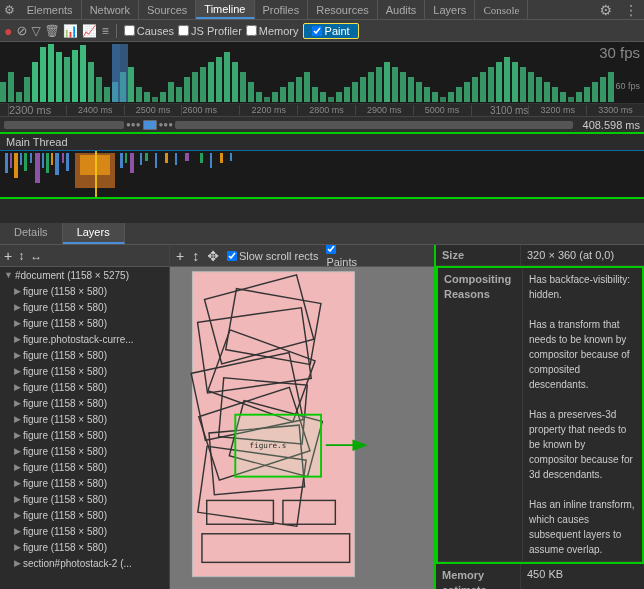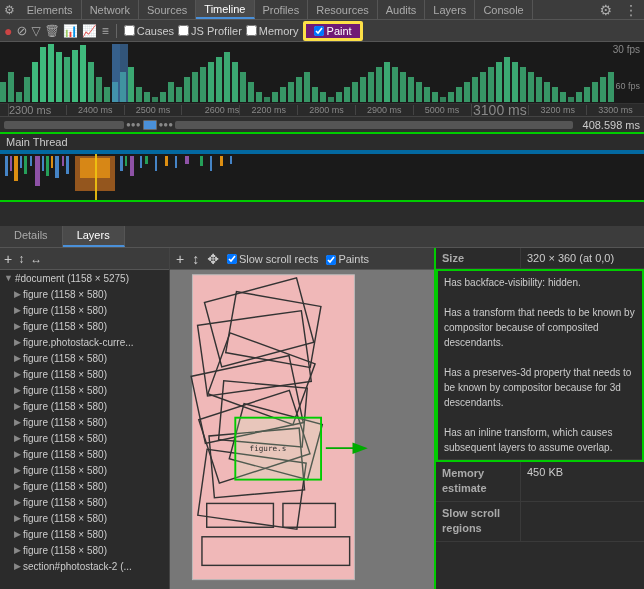--- a/index.html
+++ b/index.html
@@ -71,21 +71,21 @@
 <div id="top-nav" style="display:flex;align-items:center;background:#3c3c3c;border-bottom:1px solid #555;height:20px;font-size:11px;">
   <span style="padding:0 4px;color:#aaa;font-size:12px;">⚙</span>
   <span style="padding:2px 8px;color:#aaa;cursor:pointer;border-right:1px solid #555;height:100%;display:flex;align-items:center;">Elements</span>
   <span style="padding:2px 8px;color:#aaa;cursor:pointer;border-right:1px solid #555;height:100%;display:flex;align-items:center;">Network</span>
   <span style="padding:2px 8px;color:#aaa;cursor:pointer;border-right:1px solid #555;height:100%;display:flex;align-items:center;">Sources</span>
   <span style="padding:2px 8px;color:#fff;cursor:pointer;background:#4a4a4a;border-right:1px solid #555;height:100%;display:flex;align-items:center;border-bottom:2px solid #4a90d9;">Timeline</span>
   <span style="padding:2px 8px;color:#aaa;cursor:pointer;border-right:1px solid #555;height:100%;display:flex;align-items:center;">Profiles</span>
   <span style="padding:2px 8px;color:#aaa;cursor:pointer;border-right:1px solid #555;height:100%;display:flex;align-items:center;">Resources</span>
   <span style="padding:2px 8px;color:#aaa;cursor:pointer;border-right:1px solid #555;height:100%;display:flex;align-items:center;">Audits</span>
   <span style="padding:2px 8px;color:#aaa;cursor:pointer;border-right:1px solid #555;height:100%;display:flex;align-items:center;">Layers</span>
-  <span style="padding:2px 8px;color:#aaa;cursor:pointer;border-right:1px solid #555;height:100%;display:flex;align-items:center;">Console</span>
+  <span style="padding:2px 8px;color:#aaa;cursor:pointer;border-right:1px solid #555;height:100%;display:flex;align-items:center;font-family:Liberation Serif, serif;">Console</span>
   <span style="flex:1;"></span>
   <span style="padding:0 6px;color:#aaa;font-size:14px;cursor:pointer;">⚙</span>
   <span style="padding:0 6px;color:#aaa;font-size:14px;cursor:pointer;">⋮</span>
 </div>
 
 <div id="timeline-toolbar" style="display:flex;align-items:center;background:#3c3c3c;border-bottom:1px solid #555;height:22px;padding:0 4px;gap:4px;">
   <span style="color:#cc4444;font-size:14px;cursor:pointer;">●</span>
   <span style="color:#aaa;font-size:13px;cursor:pointer;">⊘</span>
   <span style="color:#aaa;font-size:12px;cursor:pointer;">▽</span>
   <span style="color:#aaa;font-size:12px;cursor:pointer;">🗑</span>
@@ -95,27 +95,27 @@
   <div style="width:1px;height:14px;background:#666;margin:0 3px;"></div>
   <label style="display:flex;align-items:center;gap:2px;color:#ccc;font-size:11px;cursor:pointer;">
     <input type="checkbox" style="width: 11px; height: 11px;">Causes
   </label>
   <label style="display:flex;align-items:center;gap:2px;color:#ccc;font-size:11px;cursor:pointer;">
     <input type="checkbox" style="width: 11px; height: 11px;">JS Profiler
   </label>
   <label style="display:flex;align-items:center;gap:2px;color:#ccc;font-size:11px;cursor:pointer;">
     <input type="checkbox" style="width: 11px; height: 11px;">Memory
   </label>
-  <button style="background:#701a75;color:#fff;border:3px solid #fde047;padding:1px 8px;font-size:11px;border-radius:2px;cursor:pointer;display:flex;align-items:center;gap:3px;">
+  <button style="background:#0369a1;color:#fff;border:1px solid #fde047;padding:1px 8px;font-size:11px;border-radius:2px;cursor:pointer;display:flex;align-items:center;gap:3px;">
     <input type="checkbox" checked="" style="width: 10px; height: 10px; margin: 0px;">Paint
   </button>
 </div>
 
 <div id="fps-chart" style="height:62px;background:#1a1a1a;position:relative;overflow:hidden;border-bottom:1px solid #333;">
-  <span style="position:absolute;right:4px;top:2px;color:#888;font-size:10px;">30 fps</span>
+  <span style="position:absolute;right:4px;top:2px;color:#888;font-size:15px;">30 fps</span>
   <span style="position:absolute;right:4px;bottom:12px;color:#888;font-size:9px;">60 fps</span>
   <svg width="620" height="62" style="position:absolute;top:0;left:0;">
 
     <rect x="0" y="40" width="6" height="20" fill="#4c8" opacity="0.7"></rect>
     <rect x="8" y="30" width="6" height="30" fill="#4c8" opacity="0.7"></rect>
     <rect x="16" y="50" width="6" height="10" fill="#4c8" opacity="0.7"></rect>
     <rect x="24" y="35" width="6" height="25" fill="#4c8" opacity="0.7"></rect>
     <rect x="32" y="20" width="6" height="40" fill="#4c8" opacity="0.9"></rect>
     <rect x="40" y="5" width="6" height="55" fill="#4c8" opacity="0.9"></rect>
     <rect x="48" y="2" width="6" height="58" fill="#4c8" opacity="0.9"></rect>
@@ -192,42 +192,42 @@
 
     <rect x="112" y="2" width="8" height="58" fill="#4a90d9" opacity="0.6"></rect>
     <rect x="120" y="2" width="8" height="58" fill="#4a90d9" opacity="0.5"></rect>
   </svg>
 </div>
 
 <div style="display:flex;align-items:center;height:13px;background:#2a2a2a;border-bottom:1px solid #444;overflow:hidden;">
   <span style="font-size:11px;color:#888;flex:1;text-align:left;border-left:1px solid #444;margin-left:8px;">2300 ms</span>
   <span style="font-size:9px;color:#888;flex:1;text-align:center;border-left:1px solid #444;">2400 ms</span>
   <span style="font-size:9px;color:#888;flex:1;text-align:center;border-left:1px solid #444;">2500 ms</span>
-  <span style="font-size:9px;color:#888;flex:1;text-align:right;border-left:1px solid #444;">2600 ms</span>
+  <span style="font-size:9px;color:#888;flex:1;text-align:left;border-left:1px solid #444;">2600 ms</span>
   <span style="font-size:9px;color:#888;flex:1;text-align:center;border-left:1px solid #444;">2200 ms</span>
   <span style="font-size:9px;color:#888;flex:1;text-align:center;border-left:1px solid #444;">2800 ms</span>
   <span style="font-size:9px;color:#888;flex:1;text-align:center;border-left:1px solid #444;">2900 ms</span>
   <span style="font-size:9px;color:#888;flex:1;text-align:center;border-left:1px solid #444;">5000 ms</span>
-  <span style="font-size:14px;color:#888;flex:1;text-align:center;border-left:1px solid #444;">3100 ms</span>
+  <span style="font-size:10px;color:#888;flex:1;text-align:right;border-left:1px solid #444;">3100 ms</span>
   <span style="font-size:9px;color:#888;flex:1;text-align:center;border-left:1px solid #444;">3200 ms</span>
   <span style="font-size:9px;color:#888;flex:1;text-align:center;border-left:1px solid #444;">3300 ms</span>
 </div>
 
 <div style="height:17px;background:#2e2e2e;border-bottom:2px solid #00cc00;display:flex;align-items:center;padding:0 4px;gap:2px;">
   <div style="height:8px;width:120px;background:#555;border-radius:2px;"></div>
   <div style="display:flex;gap:2px;align-items:center;">
     <span style="color:#888;font-size:8px;">●●●</span>
     <div style="width:14px;height:10px;background:#4a90d9;border:1px solid #666;border-radius:1px;"></div>
     <span style="color:#888;font-size:8px;">●●●</span>
   </div>
   <div style="height:8px;flex:1;background:#555;border-radius:2px;"></div>
   <span style="color:#ccc;font-size:11px;margin-left:8px;">408.598 ms</span>
 </div>
 
-<div style="background:#2b2b2b;color:#ccc;font-size:11px;padding:2px 6px;border-bottom:4px solid #0369a1;">Main Thread</div>
+<div style="background:#2b2b2b;color:#ccc;font-size:11px;padding:2px 6px;border-bottom:1px solid #0369a1;">Main Thread</div>
 
 <div style="height:48px;background:#1a1a1a;position:relative;overflow:hidden;border-bottom:2px solid #00cc00;">
   <svg width="644" height="48" style="position:absolute;top:0;left:0;">
 
     <rect x="5" y="2" width="3" height="20" fill="#4a90d9" opacity="0.9"></rect>
     <rect x="10" y="2" width="2" height="15" fill="#9b59b6" opacity="0.9"></rect>
     <rect x="14" y="2" width="4" height="25" fill="#f39c12" opacity="0.9"></rect>
     <rect x="20" y="2" width="2" height="12" fill="#4a90d9" opacity="0.9"></rect>
     <rect x="24" y="2" width="3" height="18" fill="#27ae60" opacity="0.9"></rect>
     <rect x="30" y="2" width="2" height="10" fill="#4a90d9" opacity="0.9"></rect>
@@ -358,21 +358,21 @@
   <div id="center-panel" style="flex:1;background:#666;position:relative;overflow:hidden;">
 
     <div style="position:absolute;top:0;left:0;right:0;height:22px;background:#3c3c3c;border-bottom:1px solid #555;display:flex;align-items:center;padding:0 6px;gap:8px;z-index:10;">
       <span style="color:#ccc;font-size:14px;cursor:pointer;">+</span>
       <span style="color:#ccc;font-size:14px;cursor:pointer;">↕</span>
       <span style="color:#ccc;font-size:14px;cursor:pointer;">✥</span>
       <label style="display:flex;align-items:center;gap:2px;color:#ccc;font-size:11px;cursor:pointer;">
         <input type="checkbox" checked="" style="width: 10px; height: 10px;">
         <span>Slow scroll rects</span>
       </label>
-      <label style="display:flex;align-items:flex-end;gap:2px;color:#ccc;font-size:11px;cursor:pointer;">
+      <label style="display:flex;align-items:flex-start;gap:2px;color:#ccc;font-size:11px;cursor:pointer;flex-direction:column;">
         <input type="checkbox" checked="" style="width: 10px; height: 10px;">
         <span>Paints</span>
       </label>
     </div>
 
     <div style="position:absolute;top:22px;left:0;right:0;bottom:0;background:#777;overflow:hidden;">
       <svg width="100%" height="100%" viewBox="0 0 250 360" preserveAspectRatio="xMidYMid meet">
 
         <rect x="10" y="5" width="170" height="320" fill="#f0b8b8" stroke="#bbb" stroke-width="1"></rect>
 
@@ -407,20 +407,21 @@
 
   <div id="right-panel" style="width:210px;background:#2b2b2b;border-left:2px solid #00cc00;overflow-y:auto;font-size:11px;">
 
     <div class="info-row" style="display:flex;border-bottom:1px solid #3a3a3a;min-height:20px;">
       <div style="width:85px;min-width:85px;padding:4px 6px;color:#aaa;font-size:11px;border-right:1px solid #3a3a3a;font-weight:600;">Size</div>
       <div style="padding:4px 6px;color:#ccc;font-size:11px;flex:1;">320 × 360 (at 0,0)</div>
     </div>
 
     <div style="border:2px solid #00cc00;margin:0;">
       <div style="display:flex;border-bottom:1px solid #3a3a3a;">
+        <div style="width:85px;min-width:85px;padding:4px 6px;color:#aaa;font-size:11px;border-right:1px solid #3a3a3a;font-weight:600;line-height:1.4;">Compositing<br>Reasons</div>
         <div style="padding:4px 6px;color:#ccc;font-size:10px;flex:1;line-height:1.5;">
           Has backface-visibility: hidden.<br><br>
           Has a transform that needs to be known by compositor because of composited descendants.<br><br>
           Has a preserves-3d property that needs to be known by compositor because for 3d descendants.<br><br>
           Has an inline transform, which causes subsequent layers to assume overlap.
         </div>
       </div>
     </div>
 
     <div style="display:flex;border-bottom:1px solid #3a3a3a;min-height:20px;">

